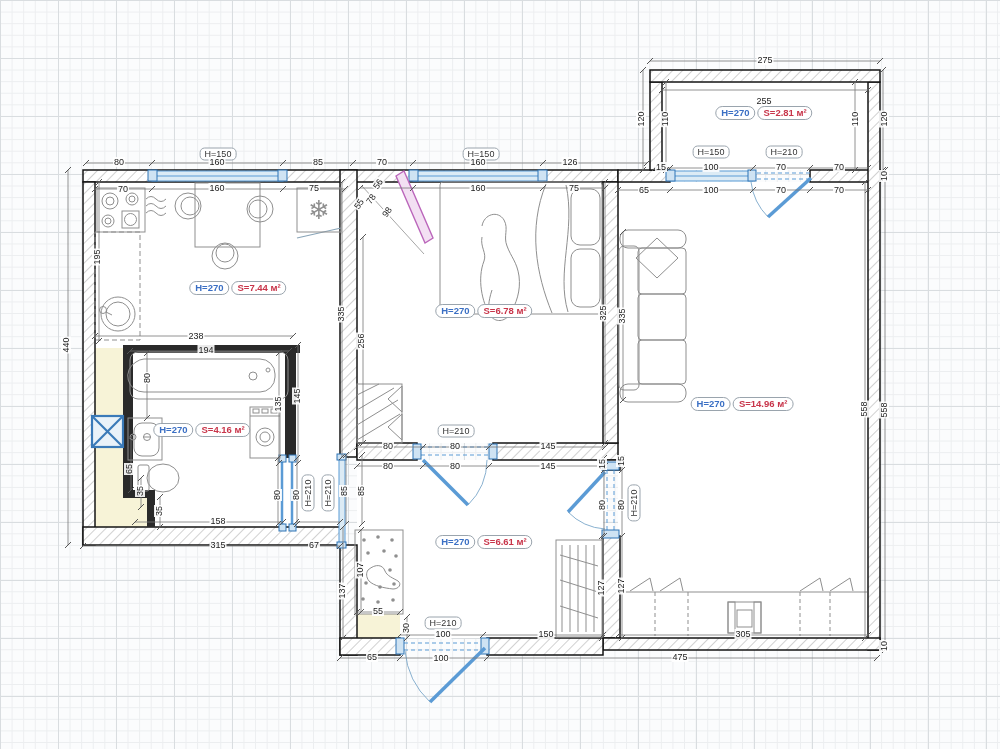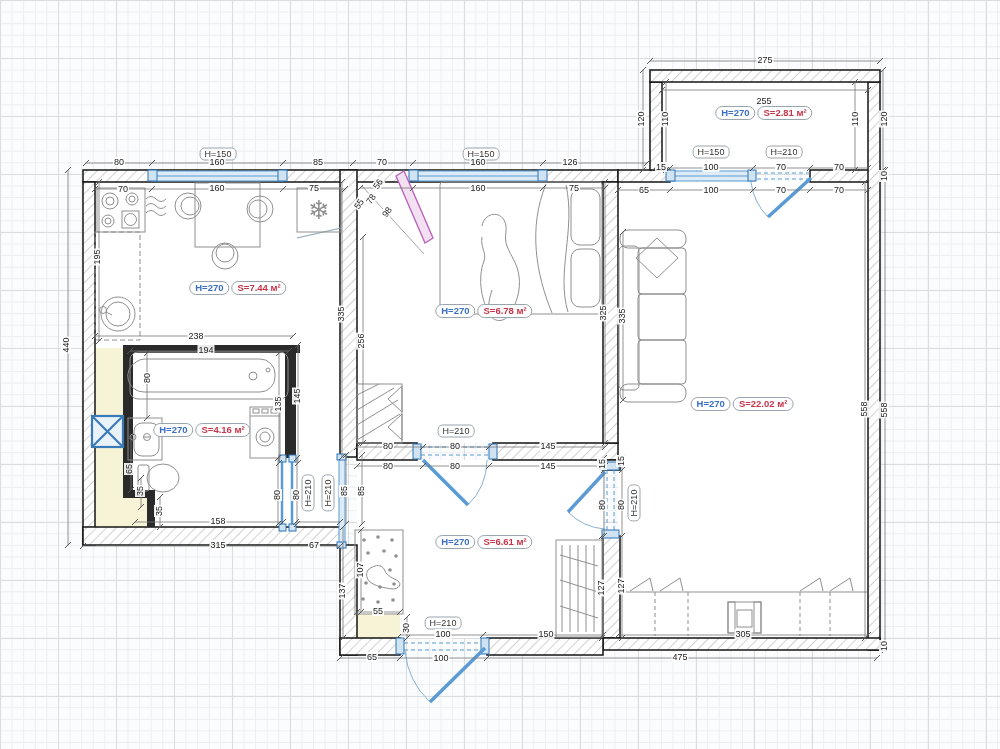--- a/index.html
+++ b/index.html
@@ -478,21 +478,21 @@
       <div class="room-label" style="left: 202px; top: 423px;">
         <div class="hbox">H=270</div>
         <div class="sbox">S=4.16 м²</div>
       </div>
       <div class="room-label" style="left: 484px; top: 304px;">
         <div class="hbox">H=270</div>
         <div class="sbox">S=6.78 м²</div>
       </div>
       <div class="room-label" style="left: 742px; top: 397px;">
         <div class="hbox">H=270</div>
-        <div class="sbox">S=22.02 м²</div>
+        <div class="sbox">S=14.96 м²</div>
       </div>
       <div class="room-label" style="left: 764px; top: 106px;">
         <div class="hbox">H=270</div>
         <div class="sbox">S=2.81 м²</div>
       </div>
       <div class="room-label" style="left: 484px; top: 535px;">
         <div class="hbox">H=270</div>
         <div class="sbox">S=6.61 м²</div>
       </div>
       <div class="open-label" style="left: 218px; top: 154px;">H=150</div>

